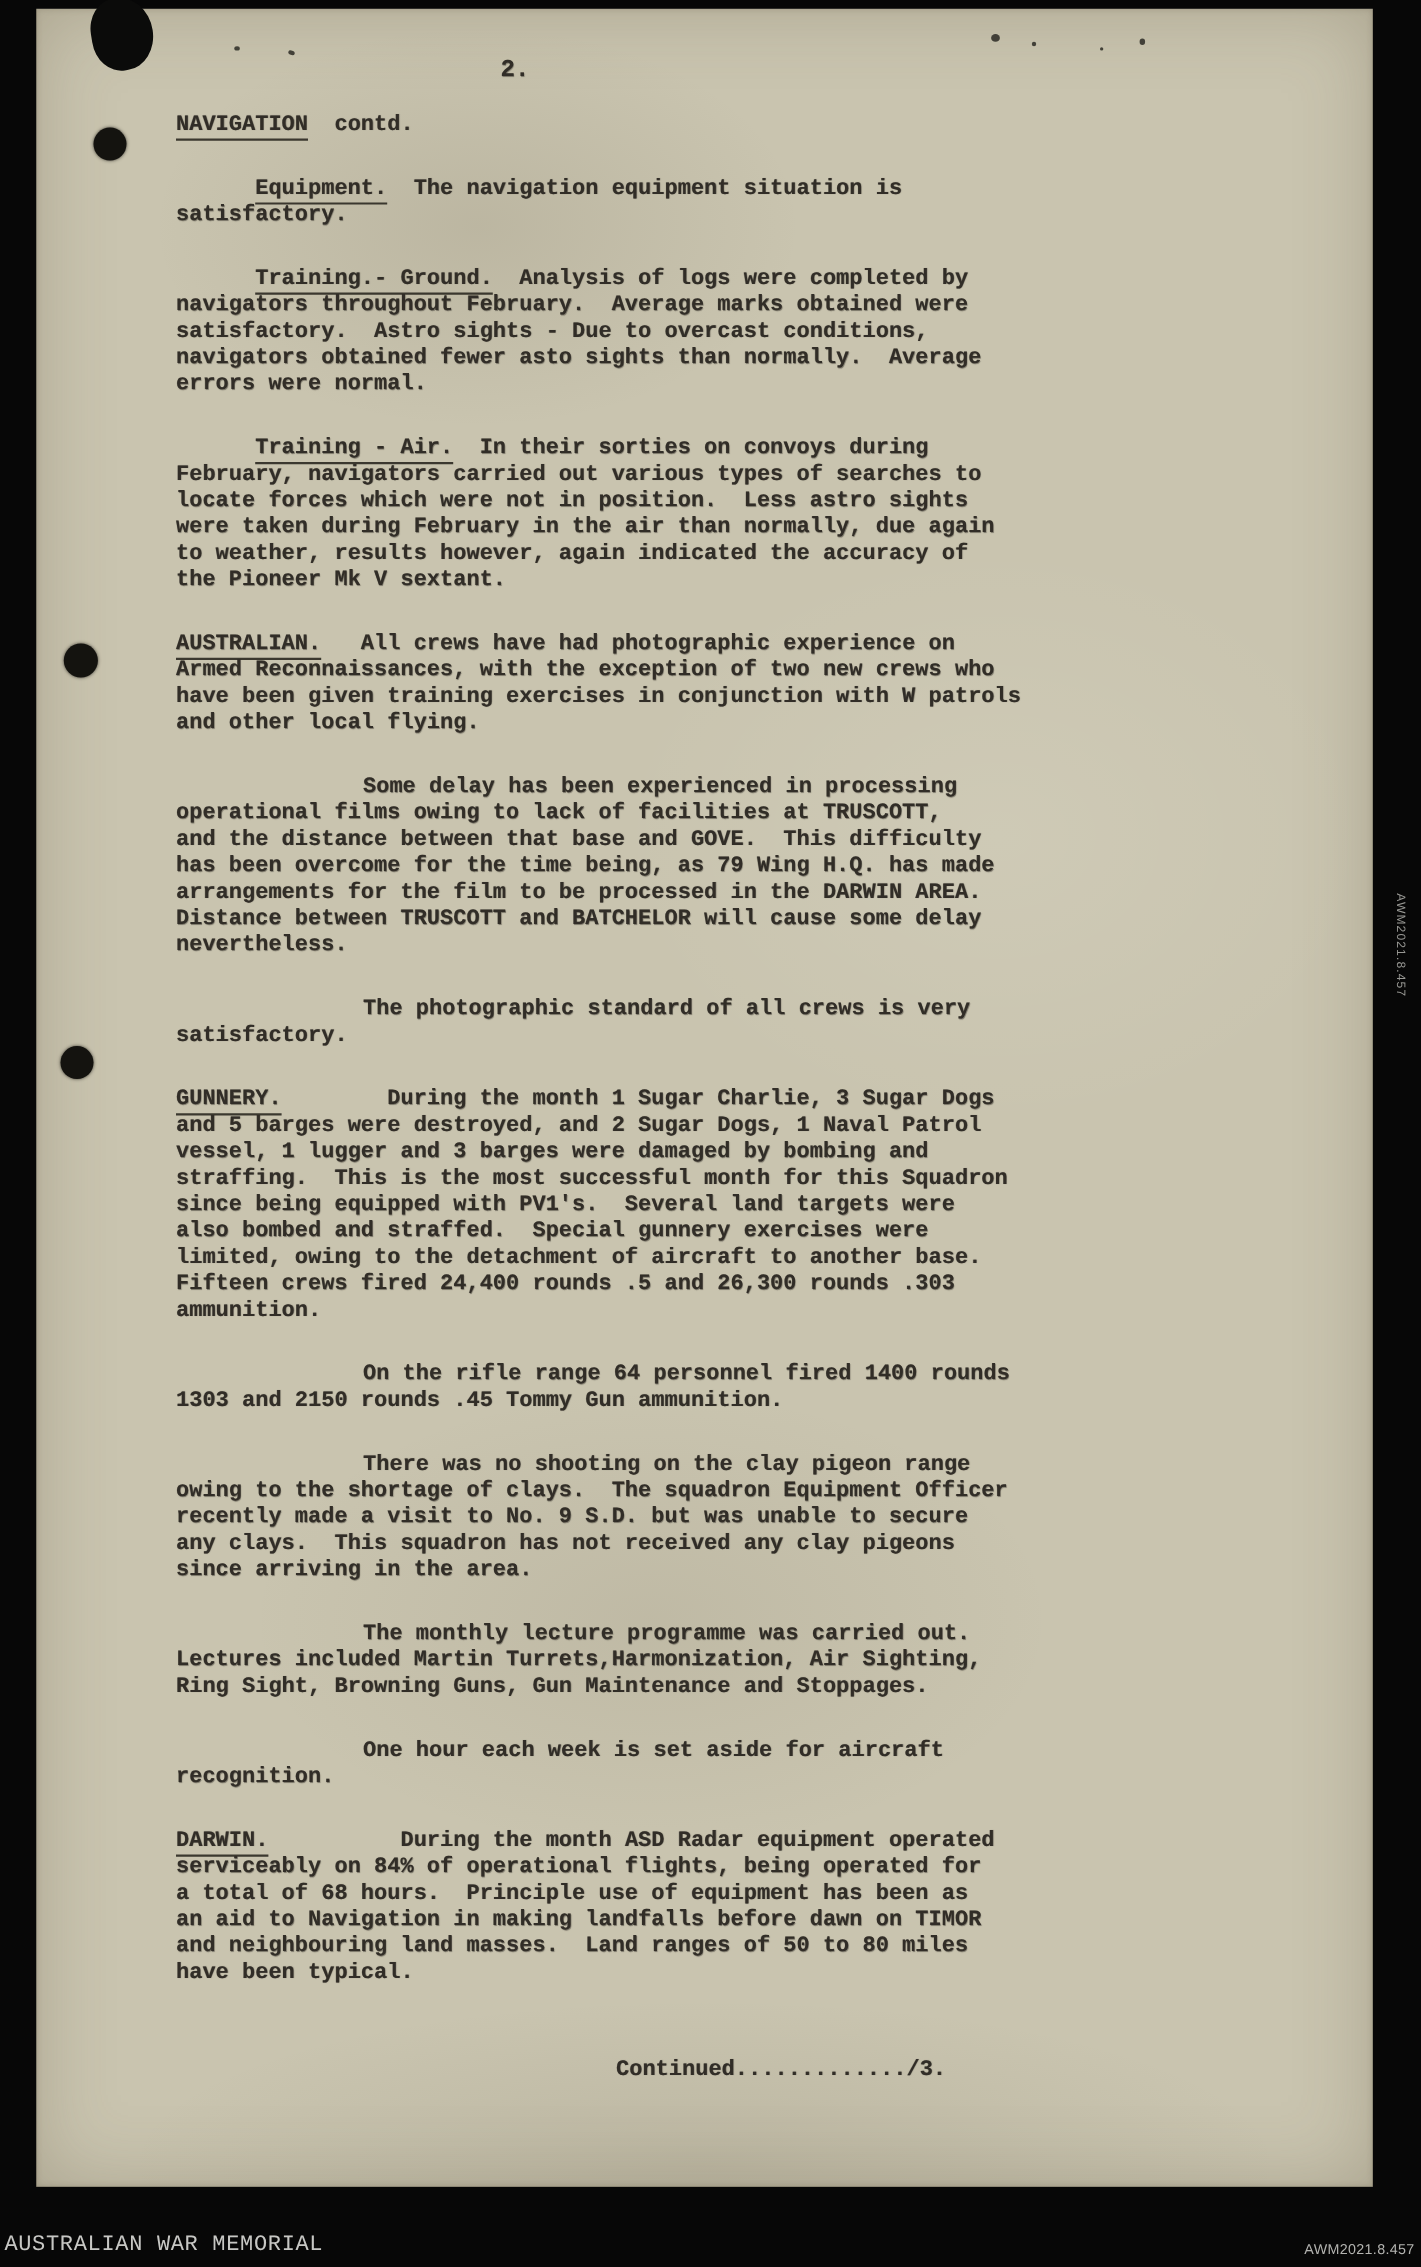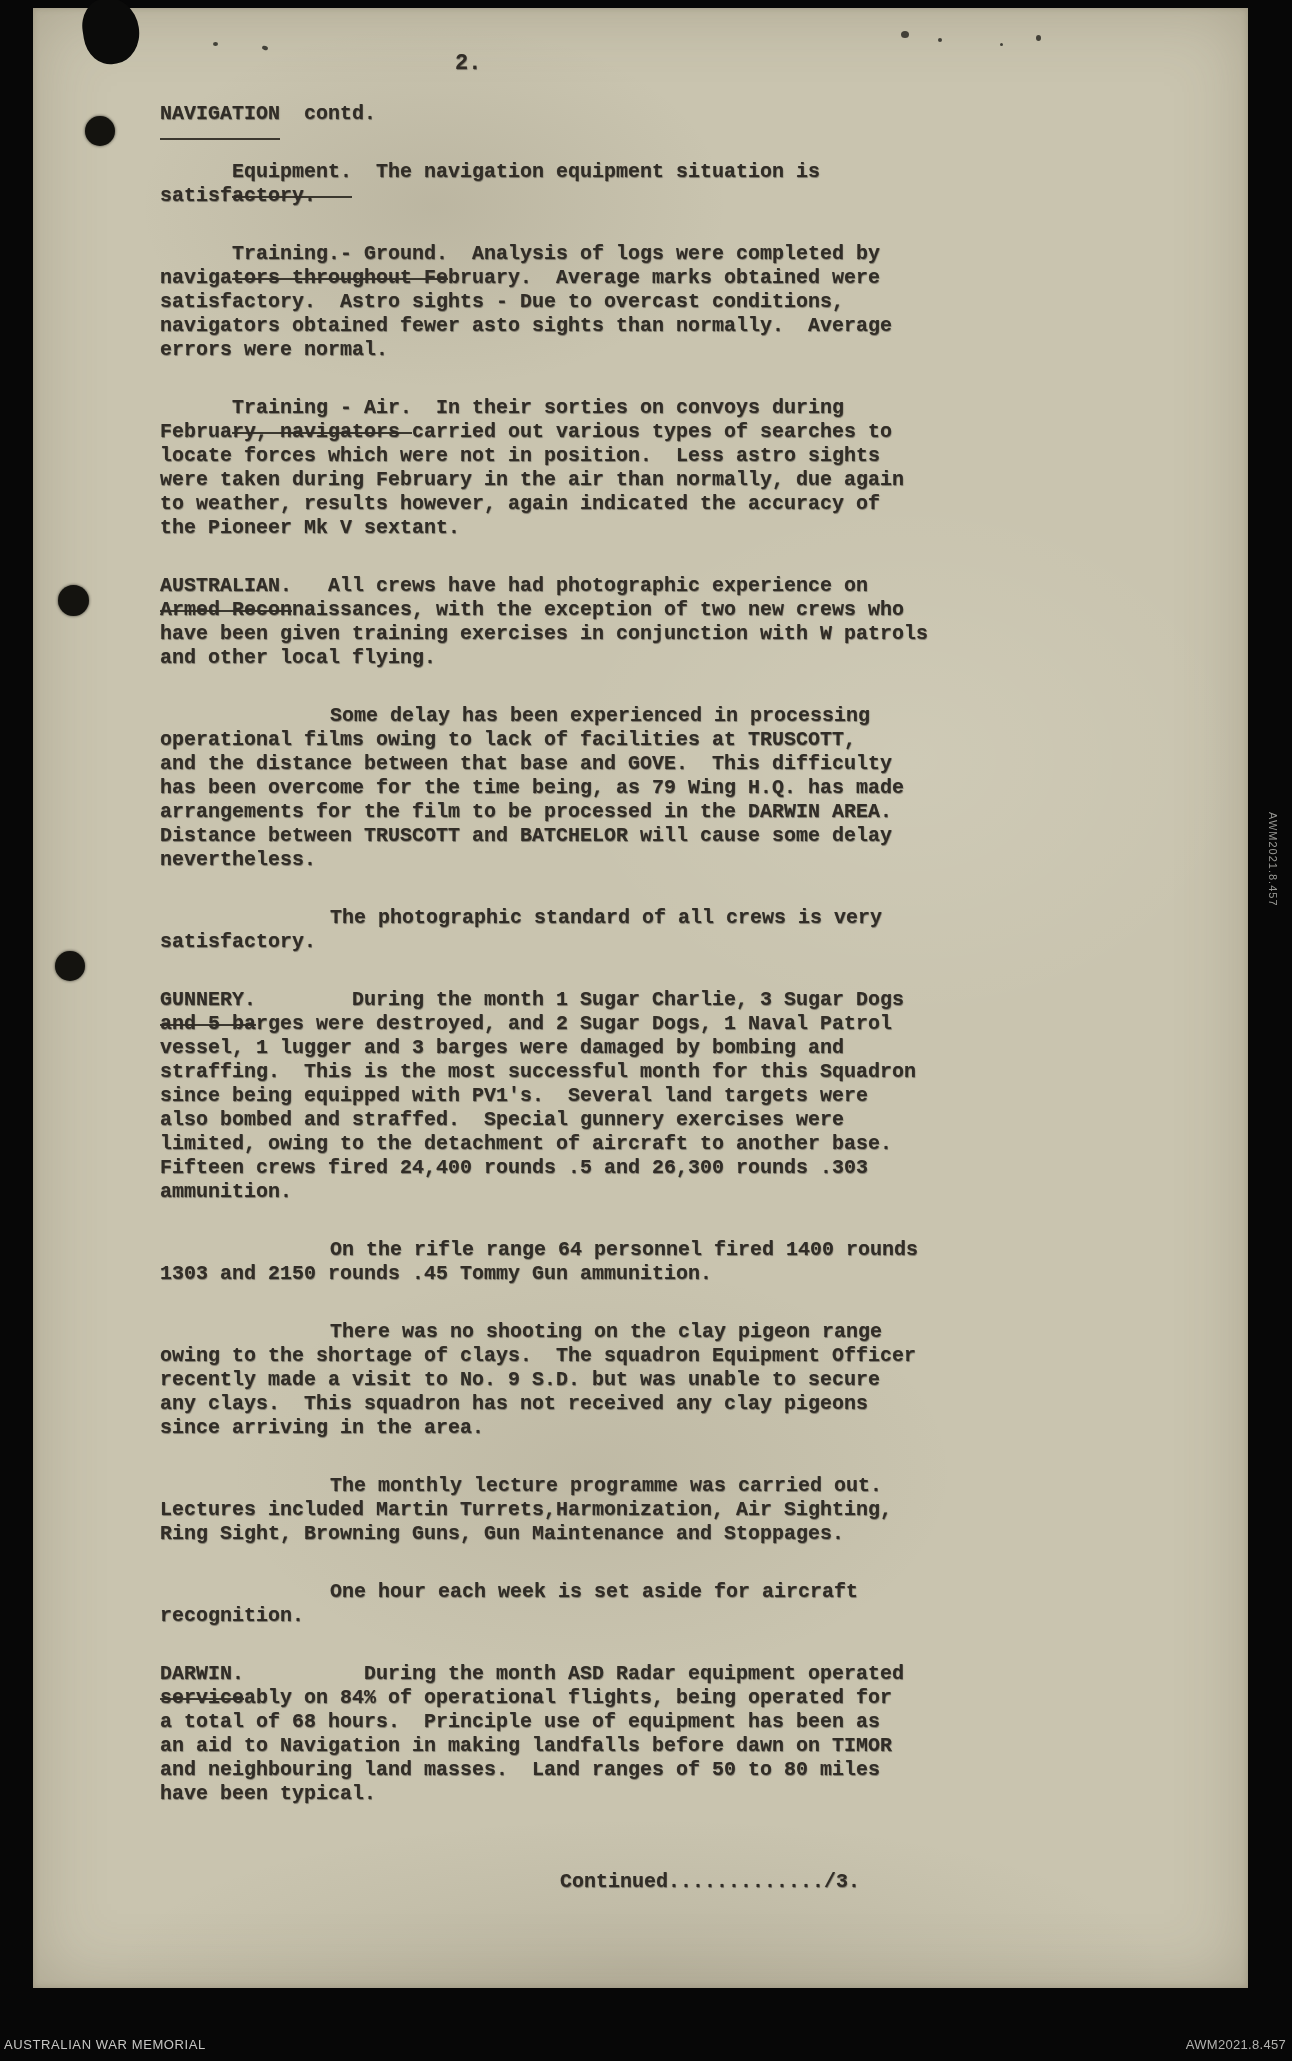--- a/index.html
+++ b/index.html
@@ -23,39 +23,39 @@
     padding:44px 80px 0 127px;
     color:#312d27;
     font-size:20px;line-height:24px;font-weight:bold;
     text-shadow:0.5px 0.6px 0.7px rgba(49,45,39,0.50), -0.3px 0 0.4px rgba(49,45,39,0.28);
   }
   .pageno{margin:0 0 26px 295px;font-size:22px;}
   p.para{margin:0 0 34px 0;white-space:pre-wrap;}
   p.indent-sm{text-indent:72px;}
   p.indent-lg{text-indent:170px;}
   p.continued{text-indent:400px;margin-top:64px;}
-  .u{border-bottom:2.6px solid rgba(47,43,36,0.92);padding-bottom:13px;}
+  .u{border-bottom:2.6px solid rgba(47,43,36,0.92);padding-bottom:1px;}
   .speck{position:absolute;background:#2b2a25;border-radius:50%;opacity:0.85;}
   .hole{position:absolute;background:#14130f;border-radius:50%;box-shadow:0 0 3px rgba(20,19,15,0.8);}
   .torn{position:absolute;left:50px;top:-10px;width:56px;height:66px;background:#0b0b0a;
         border-radius:46% 54% 52% 48%;transform:rotate(-9deg);}
   .edge-label{
     position:absolute;right:13px;top:812px;
     font-family:"Liberation Sans","DejaVu Sans",sans-serif;
     font-size:11px;color:#989894;letter-spacing:1px;
     writing-mode:vertical-rl;
   }
   .footer{
     position:absolute;left:0;right:0;bottom:0;height:72px;
     display:flex;justify-content:space-between;align-items:flex-end;
     padding:0 6px 9px 4px;box-sizing:border-box;
     font-family:"Liberation Sans","DejaVu Sans",sans-serif;
     color:#c7c7c4;
   }
-  .footer .left{font-size:13px;letter-spacing:0.6px;}
+  .footer .left{font-size:20px;letter-spacing:0.6px;font-family:Liberation Mono, monospace;}
   .footer .right{font-size:13px;color:#b3b3b0;letter-spacing:0.3px;}
 </style>
 </head>
 <body>
 
 <div class="paper">
   <div class="torn"></div>
   <div class="speck" style="left:180px;top:34px;width:5px;height:4px;"></div>
   <div class="speck" style="left:229px;top:38px;width:6px;height:4px;transform:rotate(20deg);"></div>
   <div class="speck" style="left:868px;top:23px;width:8px;height:7px;"></div>

